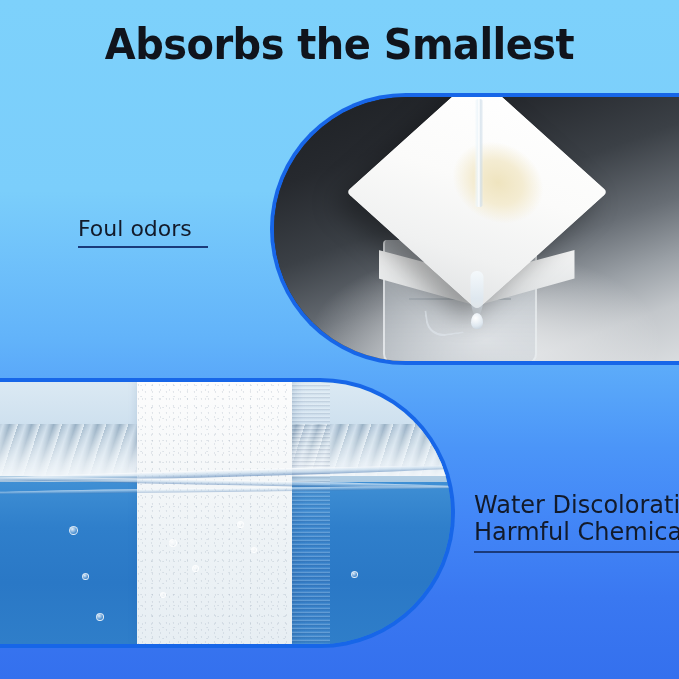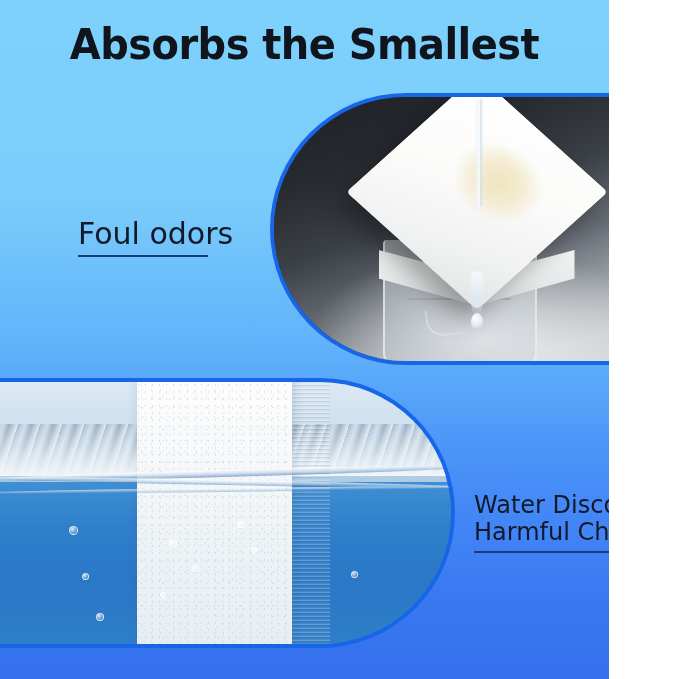--- a/index.html
+++ b/index.html
@@ -4,21 +4,21 @@
 <style>
   html,body{margin:0;padding:0;}
   body{
     width:679px;height:679px;
     font-family:"Liberation Sans", sans-serif;
     overflow:hidden;
   }
 
   #stage{
     position:relative;
-    width:609px;height:679px;
+    width:679px;height:679px;
     background:linear-gradient(180deg,
         #7dd1fb 0%,
         #7bcefb 28%,
         #62b3fa 50%,
         #4b95f8 66%,
         #4387f7 76%,
         #3a78f1 88%,
         #3470ee 100%);
     overflow:hidden;
   }
@@ -210,21 +210,21 @@
     border-radius:50%;
     border:1px solid rgba(255,255,255,0.75);
     background:radial-gradient(circle at 34% 30%, rgba(255,255,255,0.85) 0%, rgba(255,255,255,0.12) 70%);
   }
 
   
   .callout{
     position:absolute;
     color:#121a2a;
     font-family:"DejaVu Sans", sans-serif;
-    font-size:30px;
+    font-size:22px;
     line-height:1.12;
     white-space:nowrap;
   }
   .callout .rule{
     display:block;
     height:2px;
     background:#1a3a7a;
     margin-top:4px;
   }
   #callout-odors{ left:78px; top:217px; }

